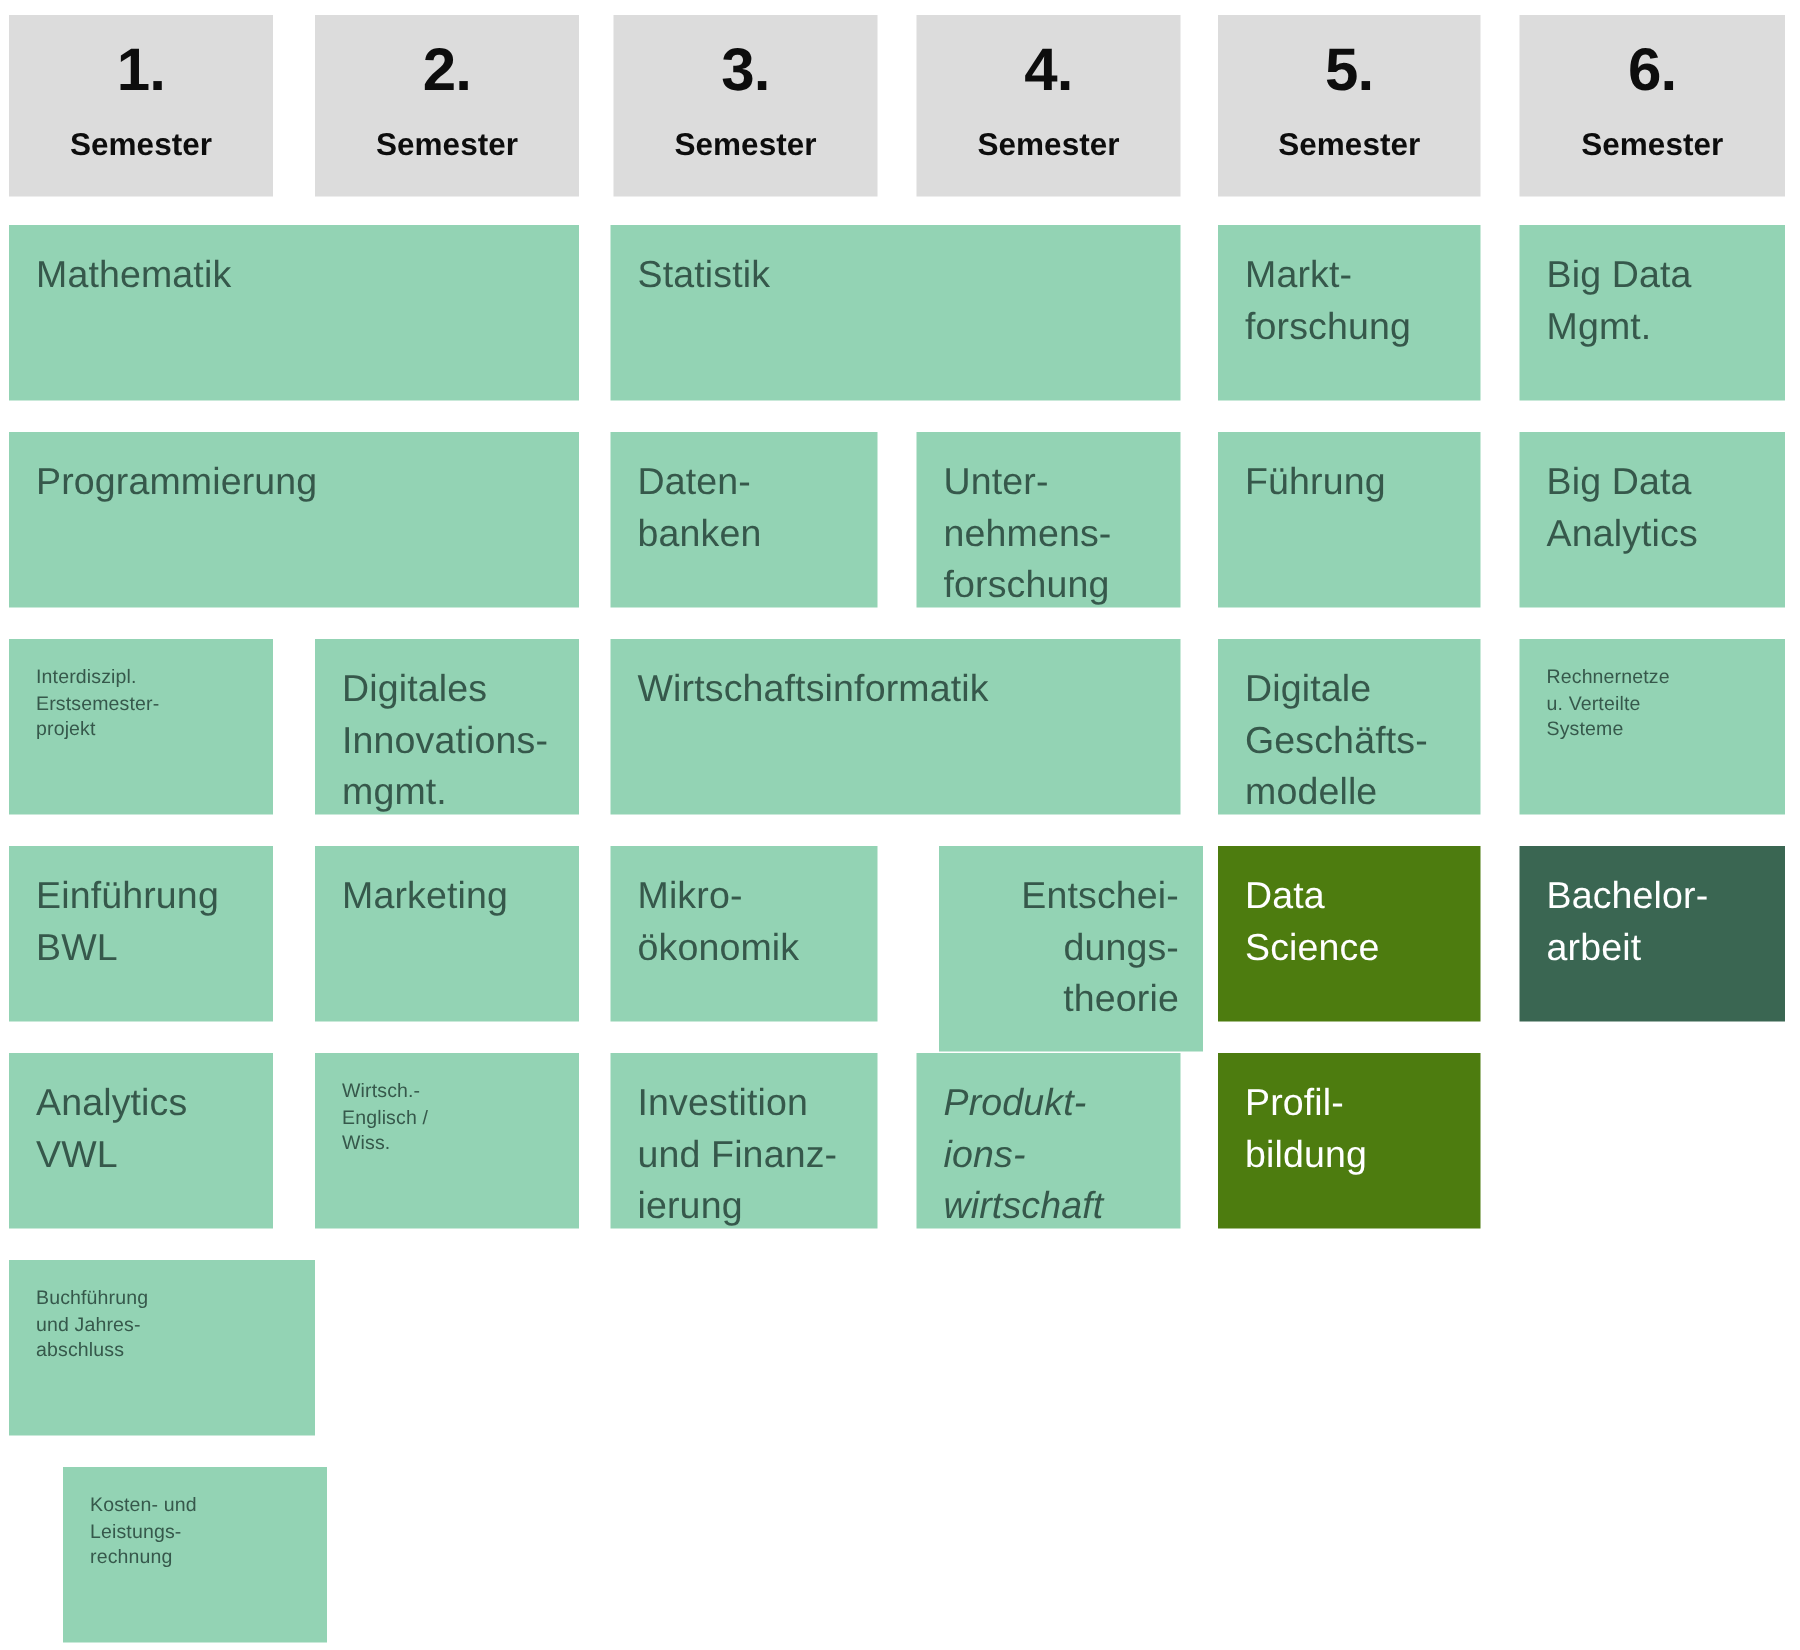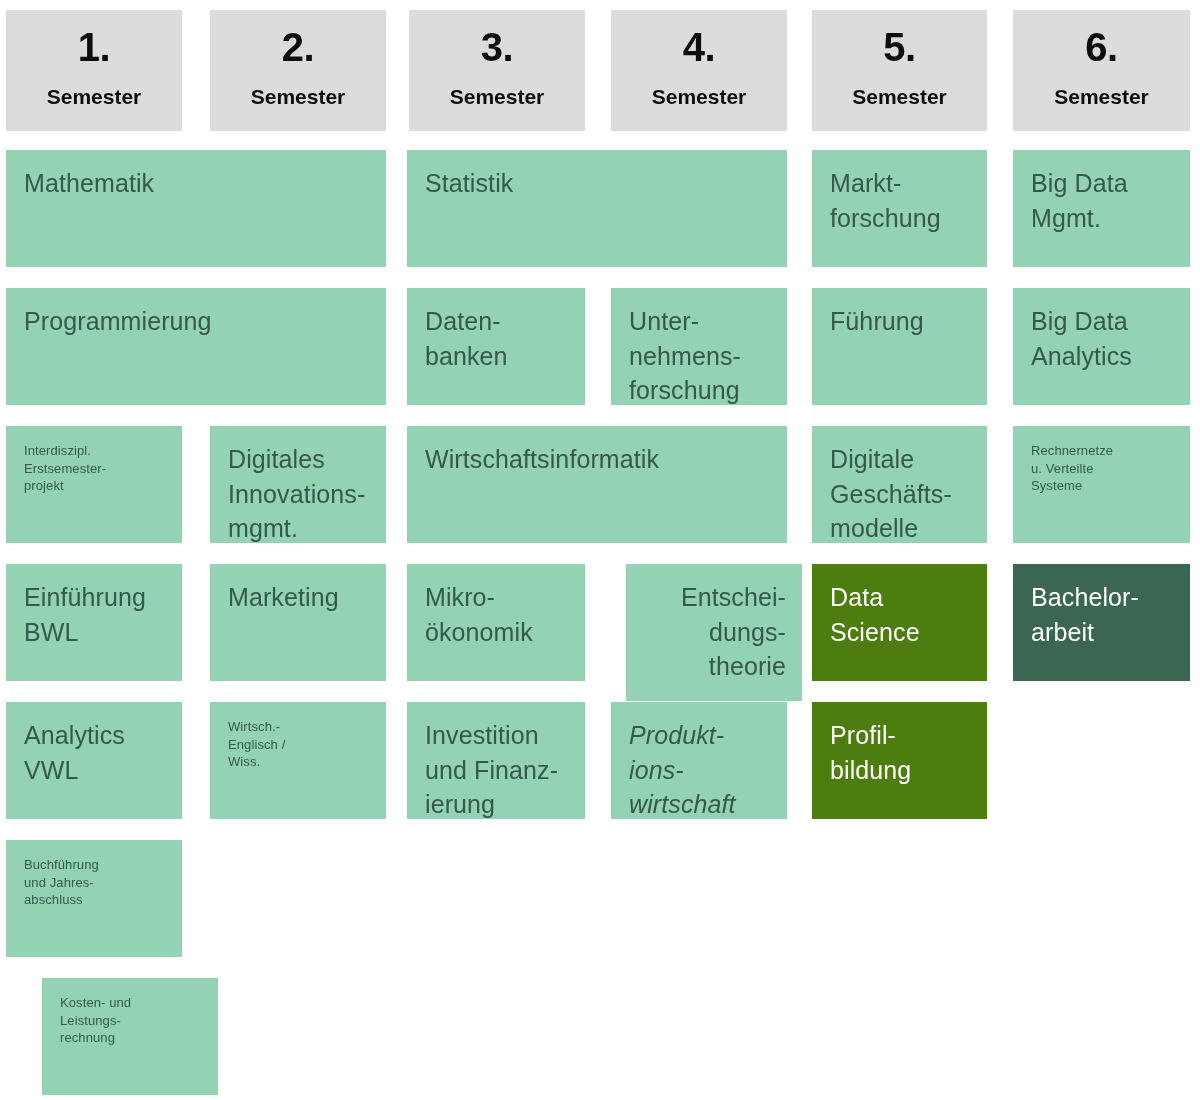--- a/index.html
+++ b/index.html
@@ -212,21 +212,21 @@
       </div>
       <div class="module-cell tone-light size-normal" style="left: 611px; top: 702px; width: 176px; height: 117px; font-style: italic;">
         <span class="module-label">Produkt-
 ions-
 wirtschaft</span>
       </div>
       <div class="module-cell tone-mid size-normal" style="left: 812px; top: 702px; width: 175px; height: 117px;">
         <span class="module-label">Profil-
 bildung</span>
       </div>
-      <div class="module-cell tone-light size-small" style="left: 6px; top: 840px; width: 176px; height: 117px;">
+      <div class="module-cell tone-light size-small" style="left: 6px; top: 840px; width: 204px; height: 117px;">
         <span class="module-label">Buchführung
 und Jahres-
 abschluss</span>
       </div>
       <div class="module-cell tone-light size-small" style="left: 6px; top: 978px; width: 176px; height: 117px; margin-left: 36px;">
         <span class="module-label">Kosten- und
 Leistungs-
 rechnung</span>
       </div>
     </div>

